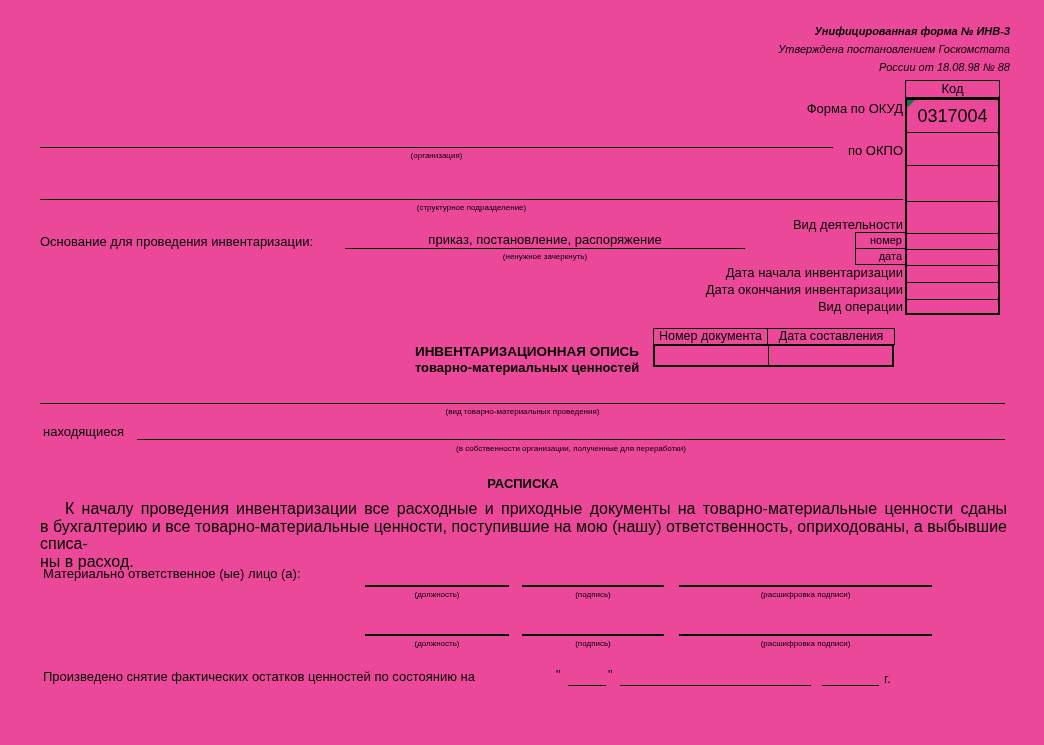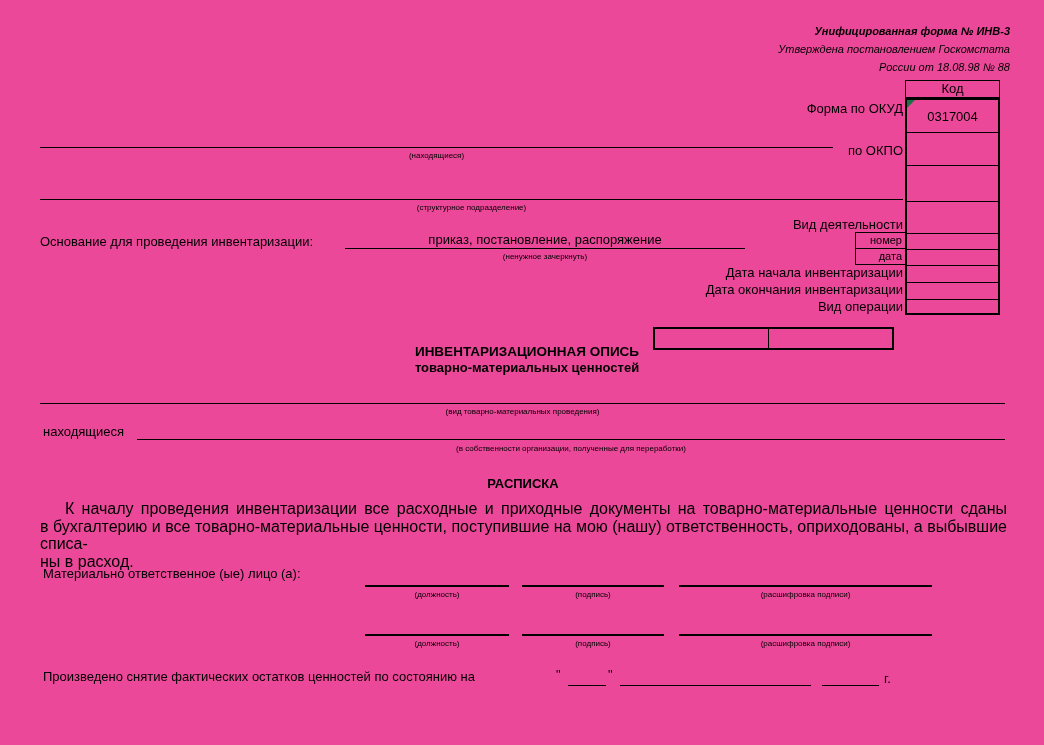--- a/index.html
+++ b/index.html
@@ -21,21 +21,21 @@
   
   .code-head{
     left:905px;top:80px;width:95px;height:18px;border:1px solid #000;
     box-sizing:border-box;font-size:13px;text-align:center;line-height:16px;
   }
   .code-box{
     left:905px;top:98px;width:95px;height:217px;border:2px solid #000;
     box-sizing:border-box;
   }
   .code-row{box-sizing:border-box;border-bottom:1px solid #000;width:100%;
-    display:flex;align-items:center;justify-content:center;font-size:13px;position:relative;}
+    display:flex;align-items:center;justify-content:center;font-size:18px;position:relative;}
   .code-row:last-child{border-bottom:none;}
   .numdate-box{
     left:855px;top:232px;width:51px;height:33px;border:1px solid #000;
     box-sizing:border-box;
   }
   .numdate-row{box-sizing:border-box;height:16px;font-size:11px;line-height:15px;
     text-align:right;padding-right:3px;}
   .flag{width:0;height:0;border-top:8px solid #1e7145;border-right:8px solid transparent;}
   
   .doc-table{left:653px;top:328px;}
@@ -81,31 +81,35 @@
   <div class="abs txt right" style="right:141px;top:218px;">Вид деятельности</div>
   <div class="abs numdate-box">
     <div class="numdate-row" style="border-bottom:1px solid #000;">номер</div>
     <div class="numdate-row">дата</div>
   </div>
   <div class="abs txt right" style="right:141px;top:266px;">Дата начала инвентаризации</div>
   <div class="abs txt right" style="right:141px;top:283px;">Дата окончания инвентаризации</div>
   <div class="abs txt right" style="right:141px;top:300px;">Вид операции</div>
 
   <div class="abs fill-line" style="left:40px;top:132px;width:793px;height:15px;"></div>
-  <div class="abs cap center" style="left:40px;top:151px;width:793px;">(находящиеся)</div>
+  <div class="abs cap center" style="left:40px;top:151px;width:793px;">(организация)</div>
 
   <div class="abs fill-line" style="left:40px;top:184px;width:863px;height:15px;"></div>
   <div class="abs cap center" style="left:40px;top:203px;width:863px;">(структурное подразделение)</div>
 
   <div class="abs txt" style="left:40px;top:235px;">Основание для проведения инвентаризации:</div>
   <div class="abs txt center" style="left:345px;top:233px;width:400px;">приказ, постановление, распоряжение</div>
   <div class="abs fill-line" style="left:345px;top:233px;width:400px;height:15px;"></div>
   <div class="abs cap center" style="left:345px;top:252px;width:400px;">(ненужное зачеркнуть)</div>
 
   <div class="abs doc-table">
+    <div class="doc-head">
+      <div class="doc-hcell" style="width:115px;">Номер документа</div>
+      <div class="doc-hcell" style="width:127px;">Дата составления</div>
+    </div>
     <div class="doc-body" style="width:241px;">
       <div class="doc-bcell" style="width:113px;"></div>
       <div class="doc-bcell" style="width:124px;"></div>
     </div>
   </div>
 
   <div class="abs txt b center" style="left:327px;top:345px;width:400px;font-size:13.5px;">ИНВЕНТАРИЗАЦИОННАЯ ОПИСЬ</div>
   <div class="abs txt b center" style="left:327px;top:361px;width:400px;font-size:13px;">товарно-материальных ценностей</div>
 
   <div class="abs fill-line" style="left:40px;top:388px;width:965px;height:15px;"></div>

